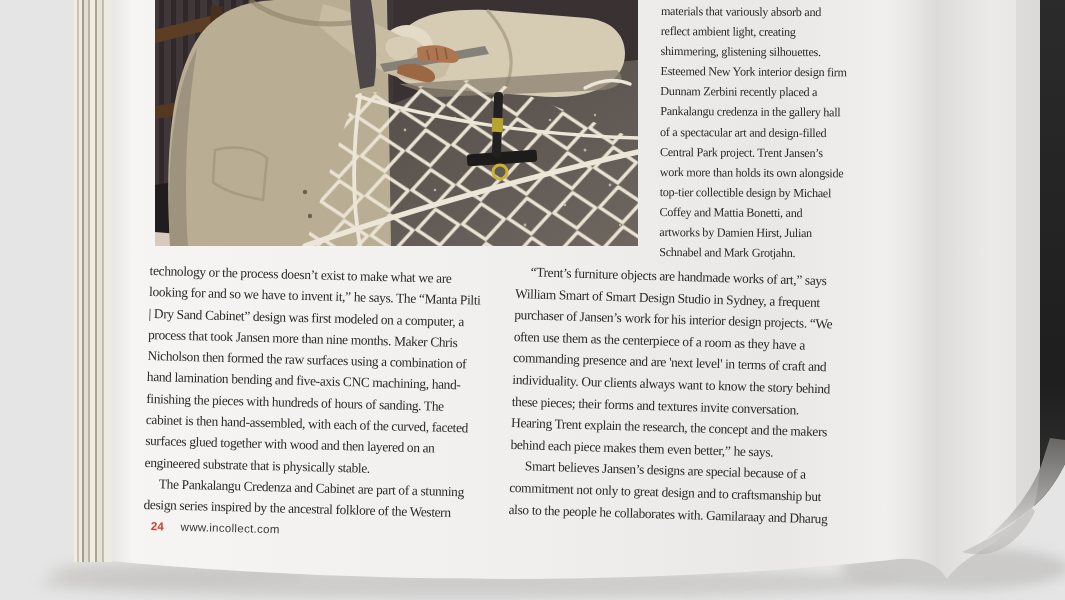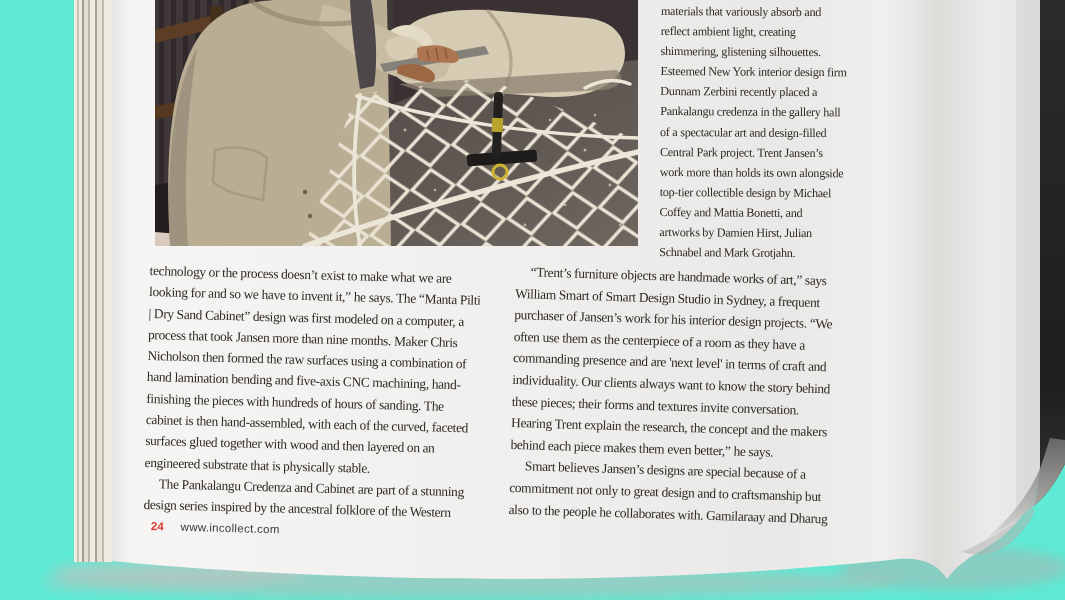--- a/index.html
+++ b/index.html
@@ -1,16 +1,16 @@
 <!DOCTYPE html>
 <html><head>
 <meta charset="utf-8">
 <style>
   html,body{margin:0;padding:0;background:#ffffff;}
-  .stage{position:relative;width:1065px;height:600px;overflow:hidden;background:#5eead4;
+  .stage{position:relative;width:1065px;height:600px;overflow:hidden;background:#e5e5e5;
          font-family:"Liberation Serif",serif;}
   svg{display:block;}
   .book-svg{position:absolute;left:0;top:0;}
   .photo-svg{position:absolute;left:155px;top:0;}
   .col{position:absolute;color:#2e2a26;transform-origin:0 0;}
   .col .ln{white-space:pre;}
   .col-left{left:150px;top:260px;font-size:13.4px;line-height:21.3px;letter-spacing:-0.35px;transform:rotate(1.5deg);}
   .col-right-top{left:661px;top:1px;font-size:12.2px;line-height:20.1px;letter-spacing:-0.3px;transform:rotate(0.4deg);}
   .col-right-main{left:516px;top:261px;font-size:13.4px;line-height:21.6px;letter-spacing:-0.35px;transform:rotate(1.7deg);}
   .footer{position:absolute;left:151px;top:520px;display:flex;align-items:baseline;gap:17px;

